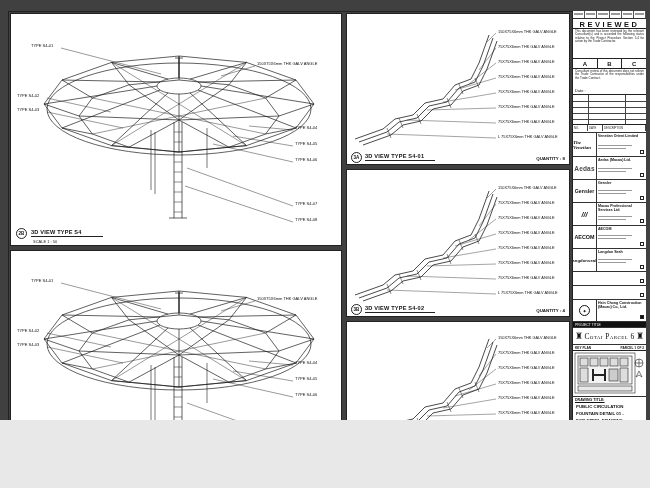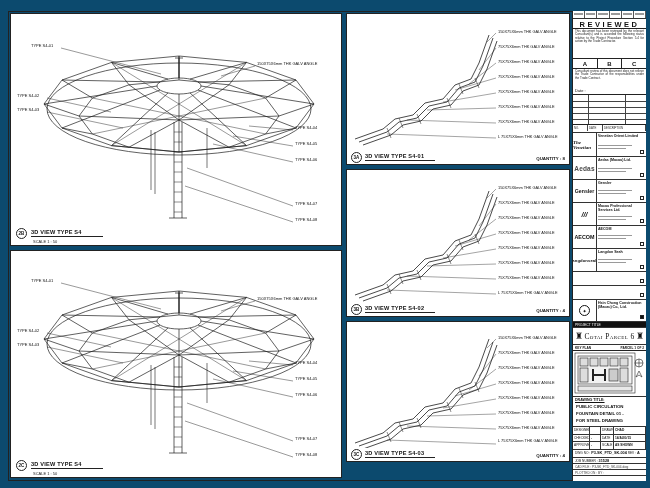--- a/index.html
+++ b/index.html
@@ -1,17 +1,17 @@
 <!DOCTYPE html>
 <html><head>
 <meta charset="utf-8">
 <style>
   *{margin:0;padding:0;box-sizing:border-box}
   html,body{background:#e8e8e8}
-  .page{position:relative;width:650px;height:488px;background:#0c4a6e;font-family:"Liberation Sans",sans-serif;color:#111;overflow:hidden}
+  .page{position:relative;width:650px;height:420px;background:#404040;font-family:"Liberation Sans",sans-serif;color:#111;overflow:hidden}
   .sheet-border{position:absolute;left:8px;top:11px;width:638px;height:470px;border:1.2px solid #222}
   .panel{position:absolute;border:0.9px solid #222;background:#fff}
   .panel-svg{position:absolute;left:0;top:0}
   .callout{position:absolute;font-size:4px;line-height:1;white-space:nowrap;color:#111}
   .bubble{position:absolute;width:11px;height:11px;border:0.9px solid #222;border-radius:50%;font-size:4.5px;font-weight:bold;display:flex;align-items:center;justify-content:center;background:#fff}
   .ptitle{position:absolute;font-size:5.6px;font-weight:bold;letter-spacing:.2px;border-bottom:1.4px solid #222;padding-bottom:1px;white-space:nowrap}
   .pscale{position:absolute;font-size:4px;color:#222;white-space:nowrap}
   .pqty{position:absolute;font-size:4.4px;font-weight:bold;white-space:nowrap}
   
   .tblock{position:absolute;left:572px;top:11px;width:74px;height:470px;border-left:1.1px solid #222;background:#fff}

